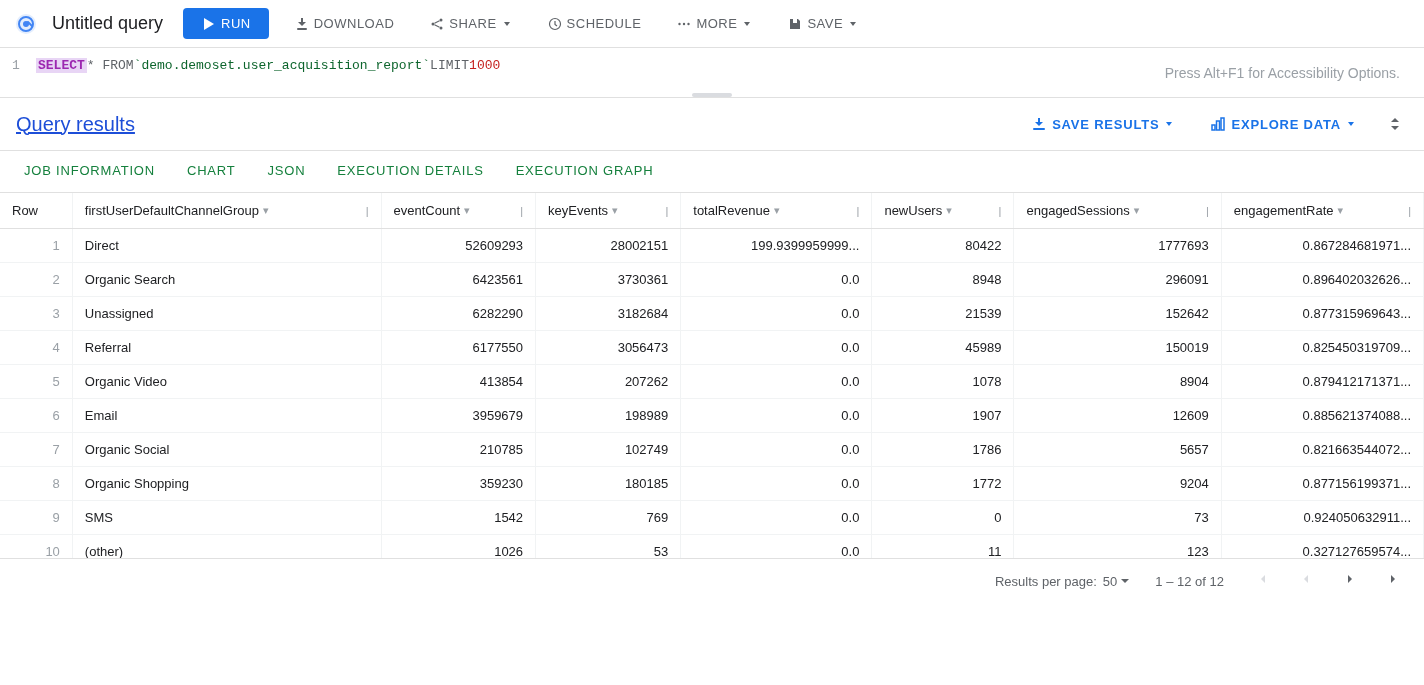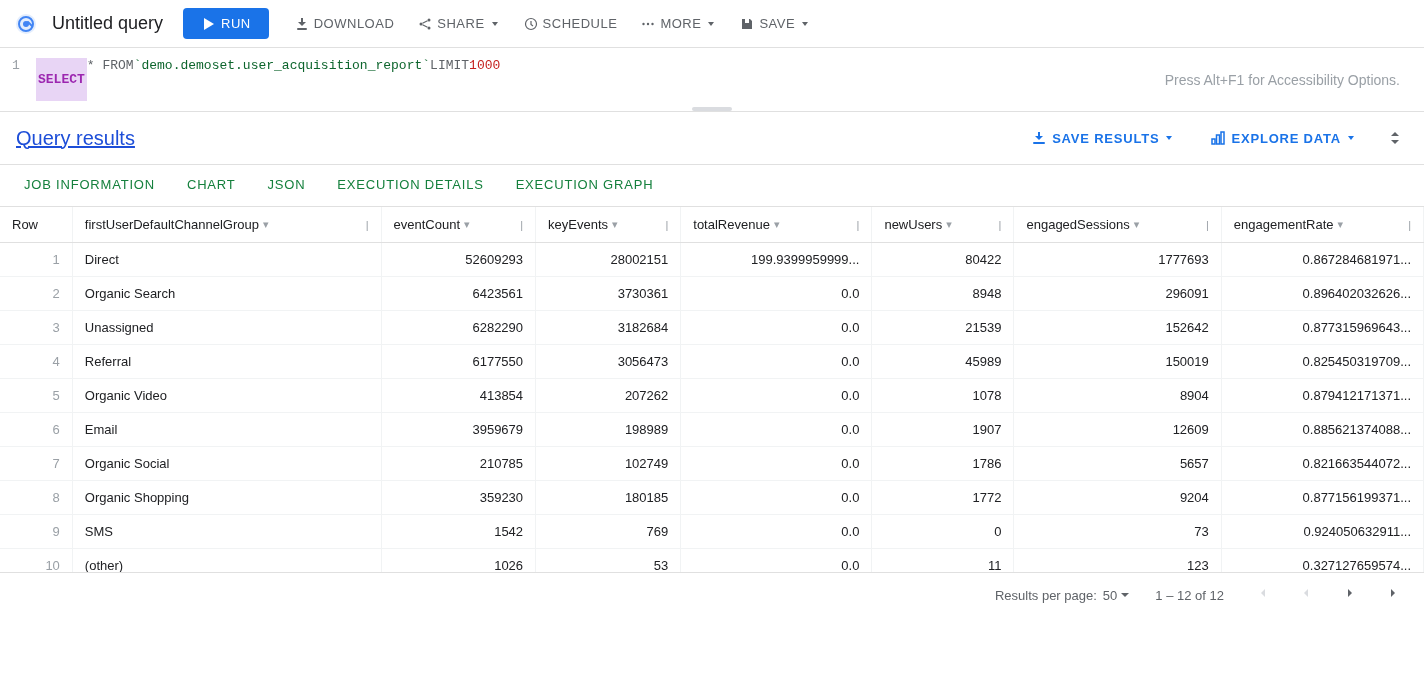--- a/index.html
+++ b/index.html
@@ -4,28 +4,28 @@
   <style>
     * { box-sizing: border-box; margin: 0; padding: 0; }
     body { font-family: 'Google Sans', Arial, sans-serif; font-size: 13px; background: #fff; color: #202124; overflow: hidden; }
 
     
     .header { display: flex; align-items: center; padding: 6px 12px; border-bottom: 1px solid #e0e0e0; height: 48px; gap: 12px; }
     .header-logo { width: 28px; height: 28px; display: flex; align-items: center; justify-content: center; }
     .header-title { font-size: 18px; font-weight: 400; color: #202124; flex: 0 0 auto; margin-right: 8px; text-align: center; }
     .btn-run { background: #1a73e8; color: #fff; border: none; border-radius: 4px; padding: 8px 18px; font-size: 13px; font-weight: 500; cursor: pointer; display: flex; align-items: center; gap: 6px; letter-spacing: 0.5px; }
     .btn-run svg { fill: white; }
-    .header-actions { display: flex; align-items: center; gap: 4px; margin-left: 4px; }
+    .header-actions { display: flex; align-items: center; gap: 16px; margin-left: 4px; }
     .header-btn { background: none; border: none; cursor: pointer; color: #5f6368; font-size: 13px; font-weight: 500; padding: 6px 10px; border-radius: 4px; display: flex; align-items: center; gap: 5px; letter-spacing: 0.5px; }
 
     
     .code-editor { background: #fff; border-bottom: 1px solid #e0e0e0; padding: 8px 0; position: relative; min-height: 50px; }
     .code-line { display: flex; align-items: flex-start; padding: 2px 12px; font-family: 'Courier New', monospace; font-size: 13px; }
     .line-num { color: #9aa0a6; width: 24px; min-width: 24px; user-select: none; }
-    .kw-select { color: #9c27b0; font-weight: 600; background: #e8d5f5; padding: 14px 2px; }
+    .kw-select { color: #9c27b0; font-weight: 600; background: #e8d5f5; padding: 0 2px; }
     .kw-from { color: #5f6368; }
     .kw-table { color: #0d652d; }
     .kw-limit { color: #5f6368; }
     .kw-num { color: #c5221f; }
     .resize-handle { position: absolute; bottom: 0; left: 50%; transform: translateX(-50%); width: 40px; height: 4px; background: #dadce0; border-radius: 2px; cursor: row-resize; }
     .accessibility-hint { position: absolute; right: 24px; top: 50%; transform: translateY(-50%); font-size: 14px; color: #9aa0a6; }
 
     
     .results-header { display: flex; align-items: center; padding: 12px 16px; border-bottom: 1px solid #e0e0e0; }
     .results-title { font-size: 20px; font-weight: 400; color: #1d4ed8; flex: 1; text-decoration: underline; }

